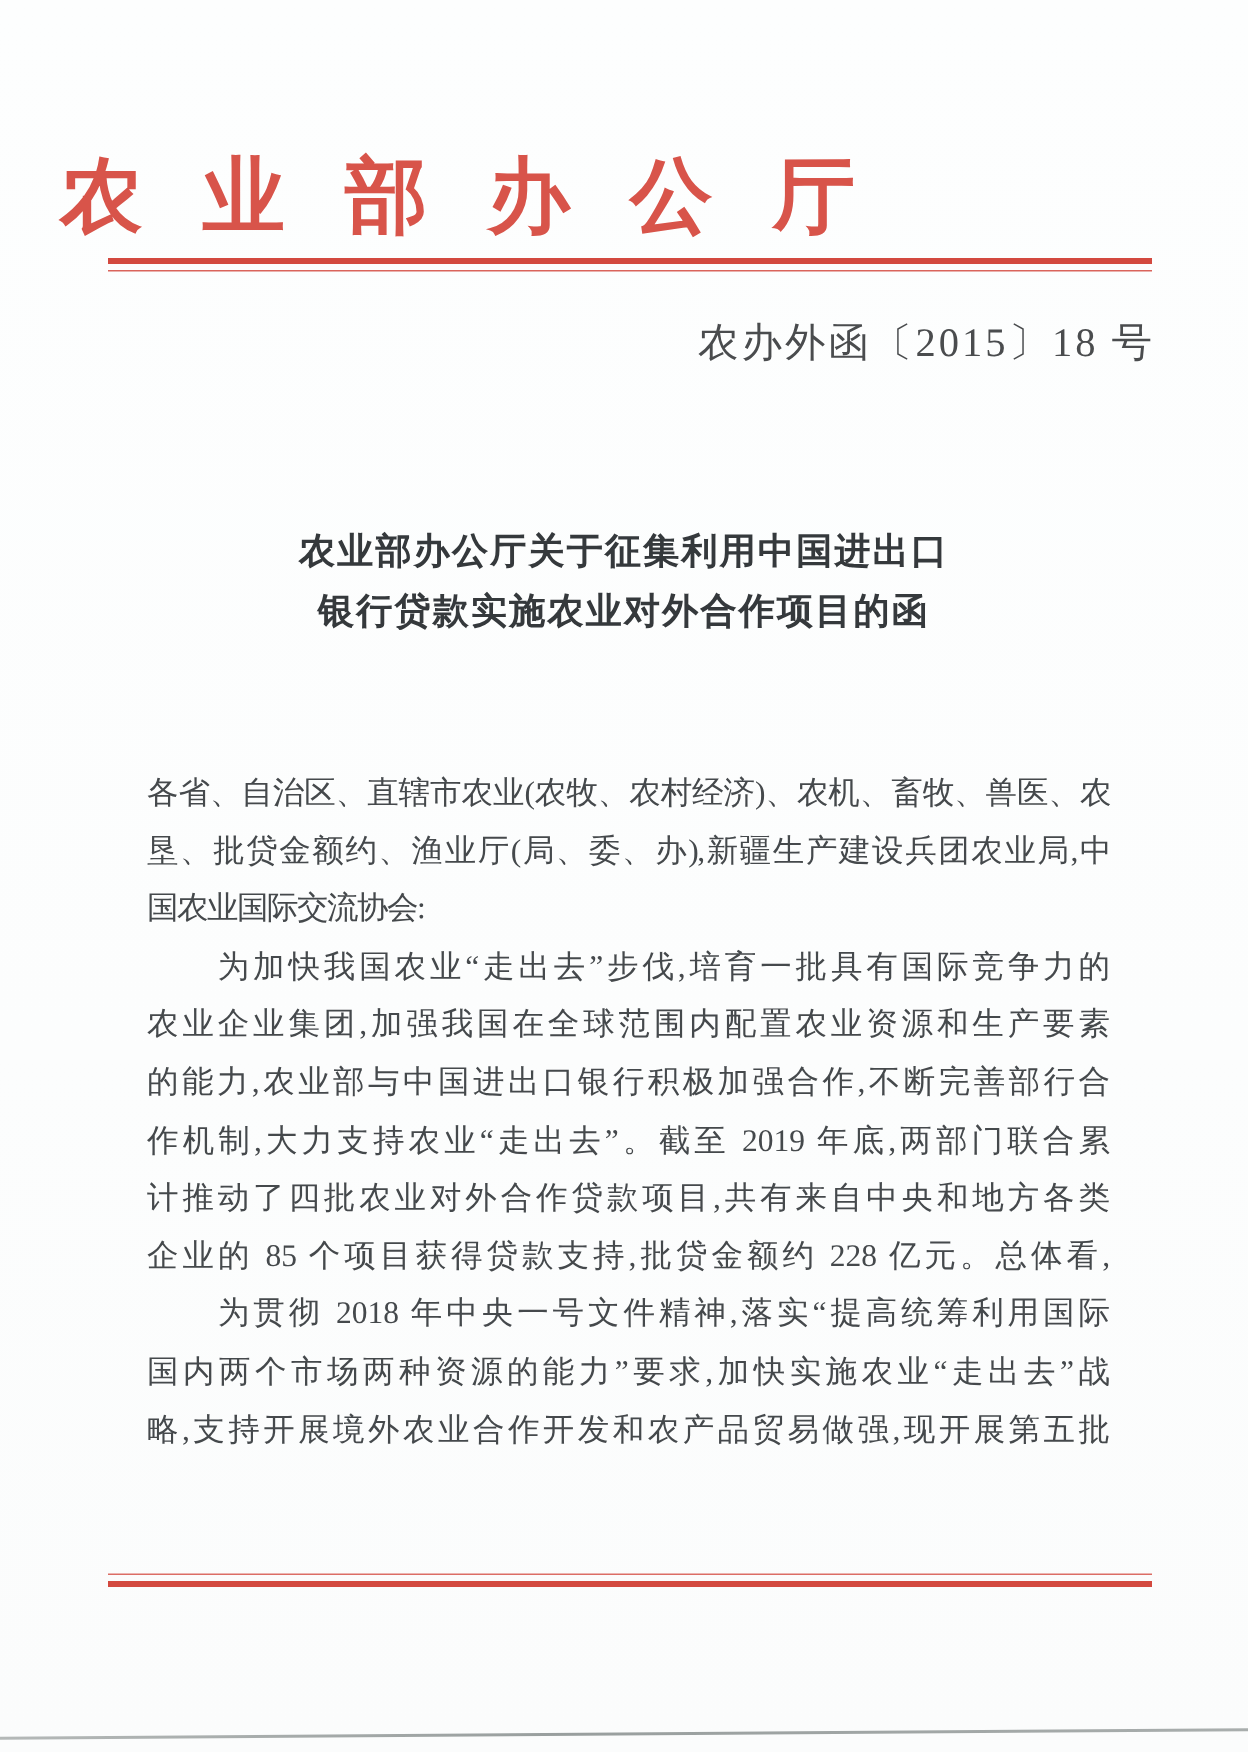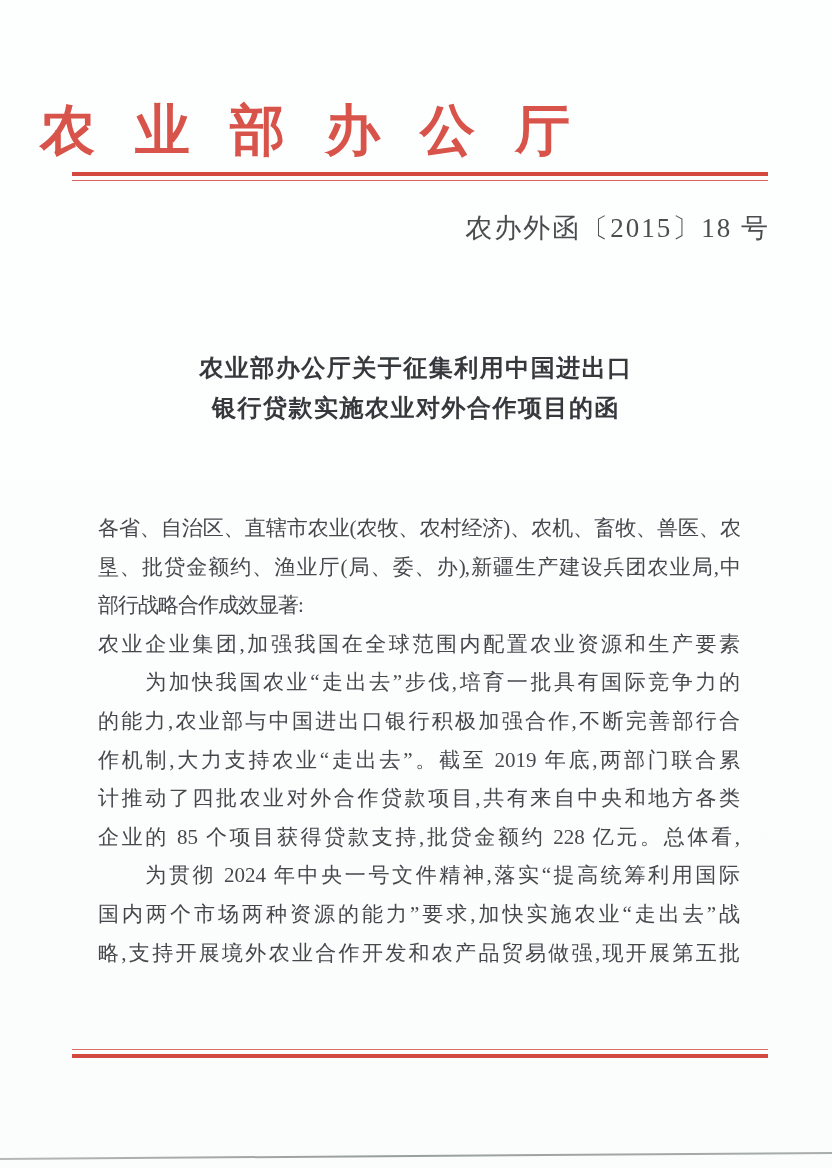--- a/index.html
+++ b/index.html
@@ -90,28 +90,28 @@
   <div class="doc-number">农办外函〔2015〕18 号</div>
 
   <div class="doc-title">
     <div>农业部办公厅关于征集利用中国进出口</div>
     <div>银行贷款实施农业对外合作项目的函</div>
   </div>
 
   <div class="doc-body">
       <div class="line dense">各省、自治区、直辖市农业(农牧、农村经济)、农机、畜牧、兽医、农</div>
       <div class="line dense">垦、批贷金额约、渔业厅(局、委、办),新疆生产建设兵团农业局,中</div>
-      <div class="line dense flush">部行战略合作成效显著:</div>
+      <div class="line dense flush">国农业国际交流协会:</div>
+      <div class="line">　　为加快我国农业“走出去”步伐,培育一批具有国际竞争力的</div>
       <div class="line">农业企业集团,加强我国在全球范围内配置农业资源和生产要素</div>
-      <div class="line">　　为加快我国农业“走出去”步伐,培育一批具有国际竞争力的</div>
       <div class="line">的能力,农业部与中国进出口银行积极加强合作,不断完善部行合</div>
       <div class="line">作机制,大力支持农业“走出去”。截至 2019 年底,两部门联合累</div>
       <div class="line">计推动了四批农业对外合作贷款项目,共有来自中央和地方各类</div>
       <div class="line">企业的 85 个项目获得贷款支持,批贷金额约 228 亿元。总体看,</div>
-      <div class="line">　　为贯彻 2024 年中央一号文件精神,落实“提高统筹利用国际</div>
+      <div class="line">　　为贯彻 2018 年中央一号文件精神,落实“提高统筹利用国际</div>
       <div class="line">国内两个市场两种资源的能力”要求,加快实施农业“走出去”战</div>
       <div class="line">略,支持开展境外农业合作开发和农产品贸易做强,现开展第五批</div>
     </div>
 
   <div class="footer-rule">
     <div class="thin"></div>
     <div class="thick"></div>
   </div>
 
   <div class="scan-edge"></div>

